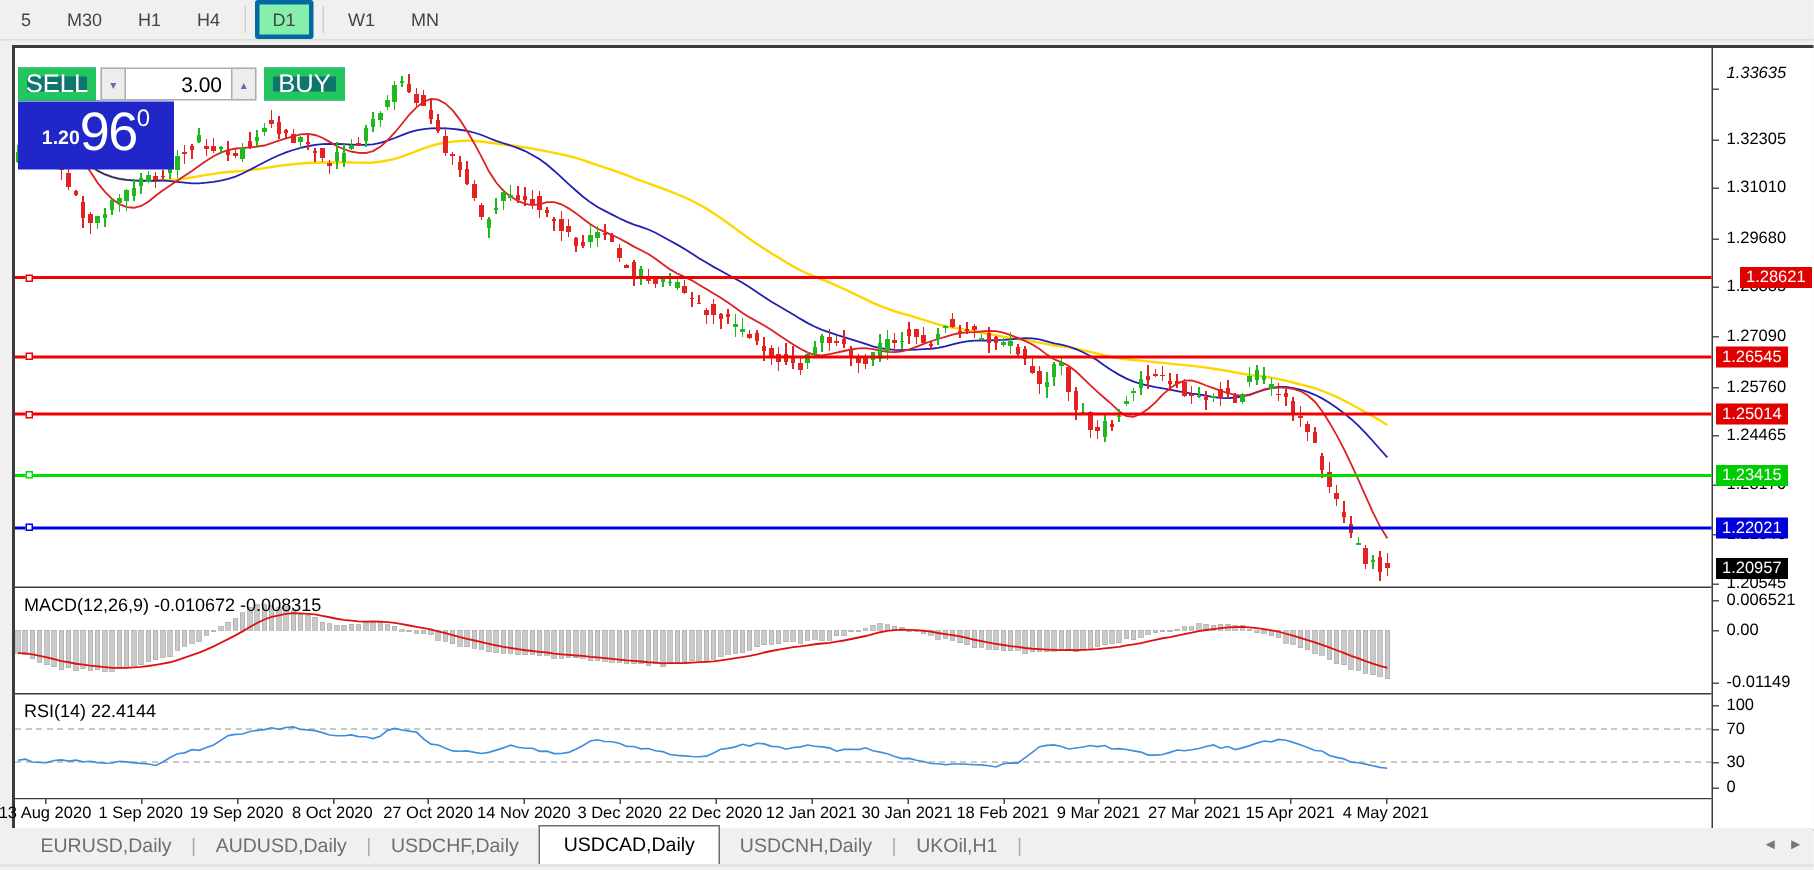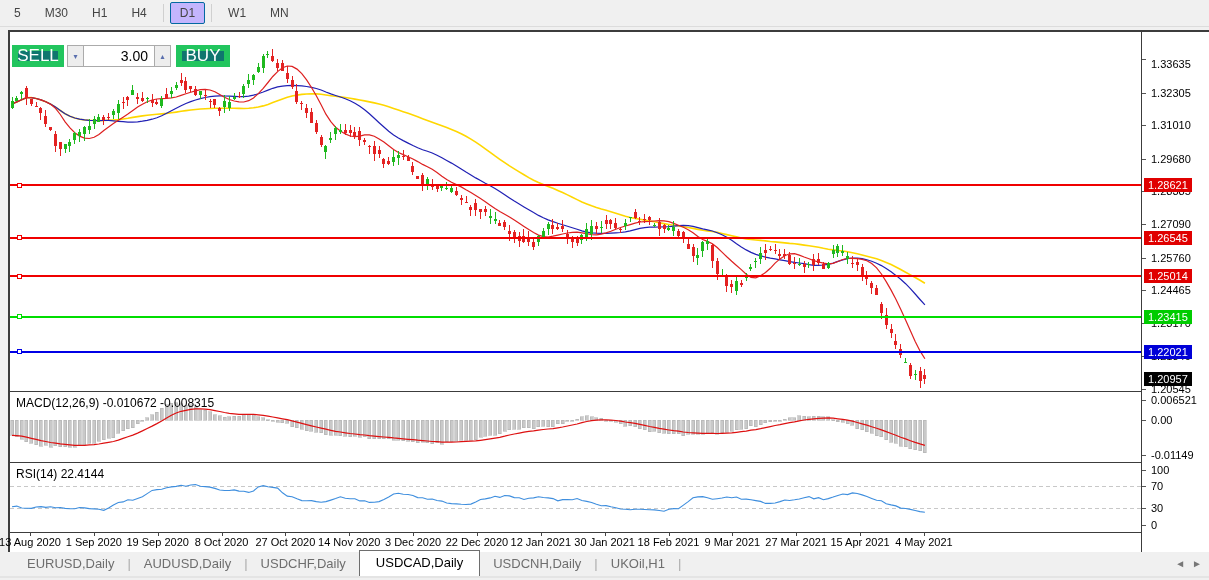--- a/index.html
+++ b/index.html
@@ -11,21 +11,21 @@
   
   #toolbar{
     position:absolute;left:0;top:0;width:1209px;height:27px;
     background:#f0f0f0;border-bottom:1px solid #dcdcdc;
     display:flex;align-items:center;padding-left:2px;box-sizing:border-box;
   }
   .tf-btn{
     font-size:12px;color:#444;padding:3px 9px;margin:0 2px;cursor:default;
     border:1px solid transparent;border-radius:2px;
   }
-  .tf-btn.active{background:#c4b5fd;border:1px solid #0369a1;}
+  .tf-btn.active{background:#86efac;border:3px solid #0369a1;}
   .tb-sep{width:1px;height:18px;background:#d0d0d0;margin:0 4px;}
   
   #chart-window{
     position:absolute;left:8px;top:30px;width:1199px;height:521px;
     background:#ffffff;border-left:2px solid #3c3c3c;border-top:2px solid #3c3c3c;
     border-bottom:1px solid #3c3c3c;box-sizing:content-box;
   }
   #plot-right-border{position:absolute;left:1131px;top:0;width:1px;height:521px;background:#3c3c3c;}
   .panel-sep{position:absolute;left:0;width:1131px;height:1px;background:#3c3c3c;}
   #chart-title{
@@ -747,21 +747,21 @@
       <div class="date-tick" style="left: 786.2px;"></div>
       <div class="date-label" style="left: 786.2px;">27 Mar 2021</div>
       <div class="date-tick" style="left: 850.05px;"></div>
       <div class="date-label" style="left: 850.05px;">15 Apr 2021</div>
       <div class="date-tick" style="left: 913.9px;"></div>
       <div class="date-label" style="left: 913.9px;">4 May 2021</div>
     </div>
 
   <div id="scale-col">
       <div class="tick-mark" style="top: 27px;"></div>
-      <div class="tick-label" style="top: 26px;">1.33635</div>
+      <div class="tick-label" style="top: 11px; font-style: italic;">1.33635</div>
       <div class="tick-mark" style="top: 60.5293px;"></div>
       <div class="tick-label" style="top: 54.5293px;">1.32305</div>
       <div class="tick-mark" style="top: 93.1762px;"></div>
       <div class="tick-label" style="top: 87.1762px;">1.31010</div>
       <div class="tick-mark" style="top: 126.706px;"></div>
       <div class="tick-label" style="top: 120.706px;">1.29680</div>
       <div class="tick-mark" style="top: 159.352px;"></div>
       <div class="tick-label" style="top: 153.352px;">1.28385</div>
       <div class="tick-mark" style="top: 191.999px;"></div>
       <div class="tick-label" style="top: 185.999px;">1.27090</div>
@@ -782,30 +782,35 @@
       <div class="tick-mark" style="top: 422.999px;"></div>
       <div class="tick-label" style="top: 416.999px;">-0.01149</div>
       <div class="tick-mark" style="top: 437.5px;"></div>
       <div class="tick-label" style="top: 431.5px;">100</div>
       <div class="tick-mark" style="top: 454px;"></div>
       <div class="tick-label" style="top: 448px;">70</div>
       <div class="tick-mark" style="top: 476px;"></div>
       <div class="tick-label" style="top: 470px;">30</div>
       <div class="tick-mark" style="top: 492.5px;"></div>
       <div class="tick-label" style="top: 486.5px;">0</div>
-      <div class="badge" style="top: 146.403px; background: rgb(224, 0, 0);">1.28621</div>
+      <div class="badge" style="top: 146.403px; background: rgb(224, 0, 0); margin-left: 16px;">1.28621</div>
       <div class="badge" style="top: 198.739px; background: rgb(224, 0, 0);">1.26545</div>
       <div class="badge" style="top: 237.335px; background: rgb(224, 0, 0);">1.25014</div>
       <div class="badge" style="top: 277.646px; background: rgb(0, 204, 0);">1.23415</div>
       <div class="badge" style="top: 312.789px; background: rgb(0, 0, 216);">1.22021</div>
       <div class="badge" style="top: 339.612px; background: rgb(0, 0, 0);">1.20957</div>
     </div>
   <div id="plot-right-border"></div>
 
   <div id="trade-panel">
+    <div class="qp" id="sell-panel">
+      <div class="big-quote">
+        <span class="bq-small">1.20</span><span class="bq-big">96</span><span class="bq-sup">0</span>
+      </div>
+    </div>
     <div class="tp-btn" id="sell-btn">SELL</div>
     <div id="vol-group">
       <div class="spin-btn">▾</div>
       <div id="vol-field">3.00</div>
       <div class="spin-btn">▴</div>
     </div>
     <div class="tp-btn" id="buy-btn">BUY</div>
   </div>
 </div>
 

